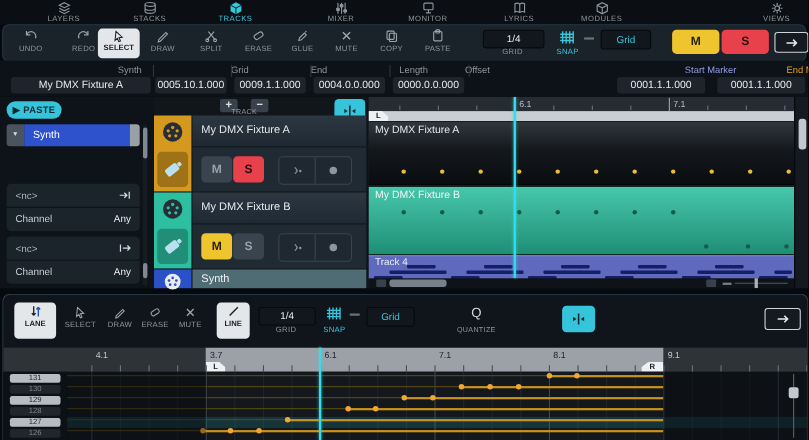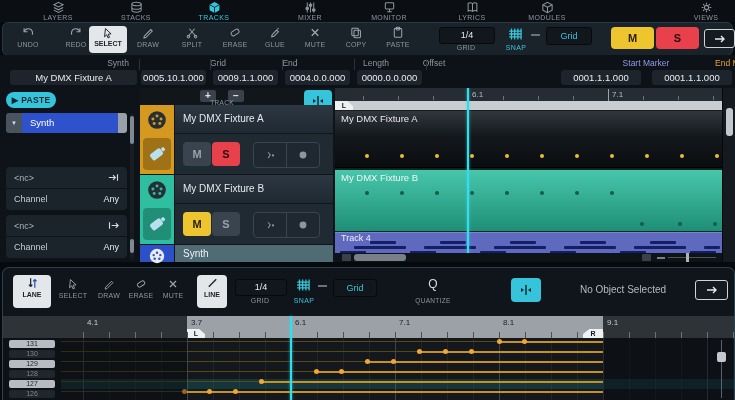--- a/index.html
+++ b/index.html
@@ -518,21 +518,20 @@
     <div class="minilabel" style="left:398px;top:29px;width:64px;font-size:6.5px;">QUANTIZE</div>
     <div class="abs" style="left:508px;top:10px;width:30px;height:24px;background:#35c4da;border-radius:4px;display:flex;align-items:center;justify-content:center;">
       <span>
           <svg width="14" height="12" viewBox="0 0 14 12">
             <path d="M7 1v10" stroke="#10242a" stroke-width="1.4"></path>
             <path d="M5 6 2 4v4Z" fill="#10242a"></path>
             <path d="M9 6l3-2v4Z" fill="#10242a"></path>
           </svg>
         </span>
     </div>
-    <div class="status" style="left:555px;top:16px;width:130px;text-align:center;">No Object Selected</div>
     <div class="arrowbtn" style="left:692px;top:12px;width:31px;height:18px;">
       <span>
           <svg width="14" height="10" viewBox="0 0 14 10" fill="none" stroke="#e6eaed" stroke-width="1.4">
             <path d="M2 5h9M8 2l3 3-3 3"></path>
           </svg>
         </span>
       </div>
 
     <div class="ed-ruler" id="ed-ruler">
       <div class="abs" style="left:184px;top:0;width:416px;height:22px;background:#9ba1a7;"></div>

